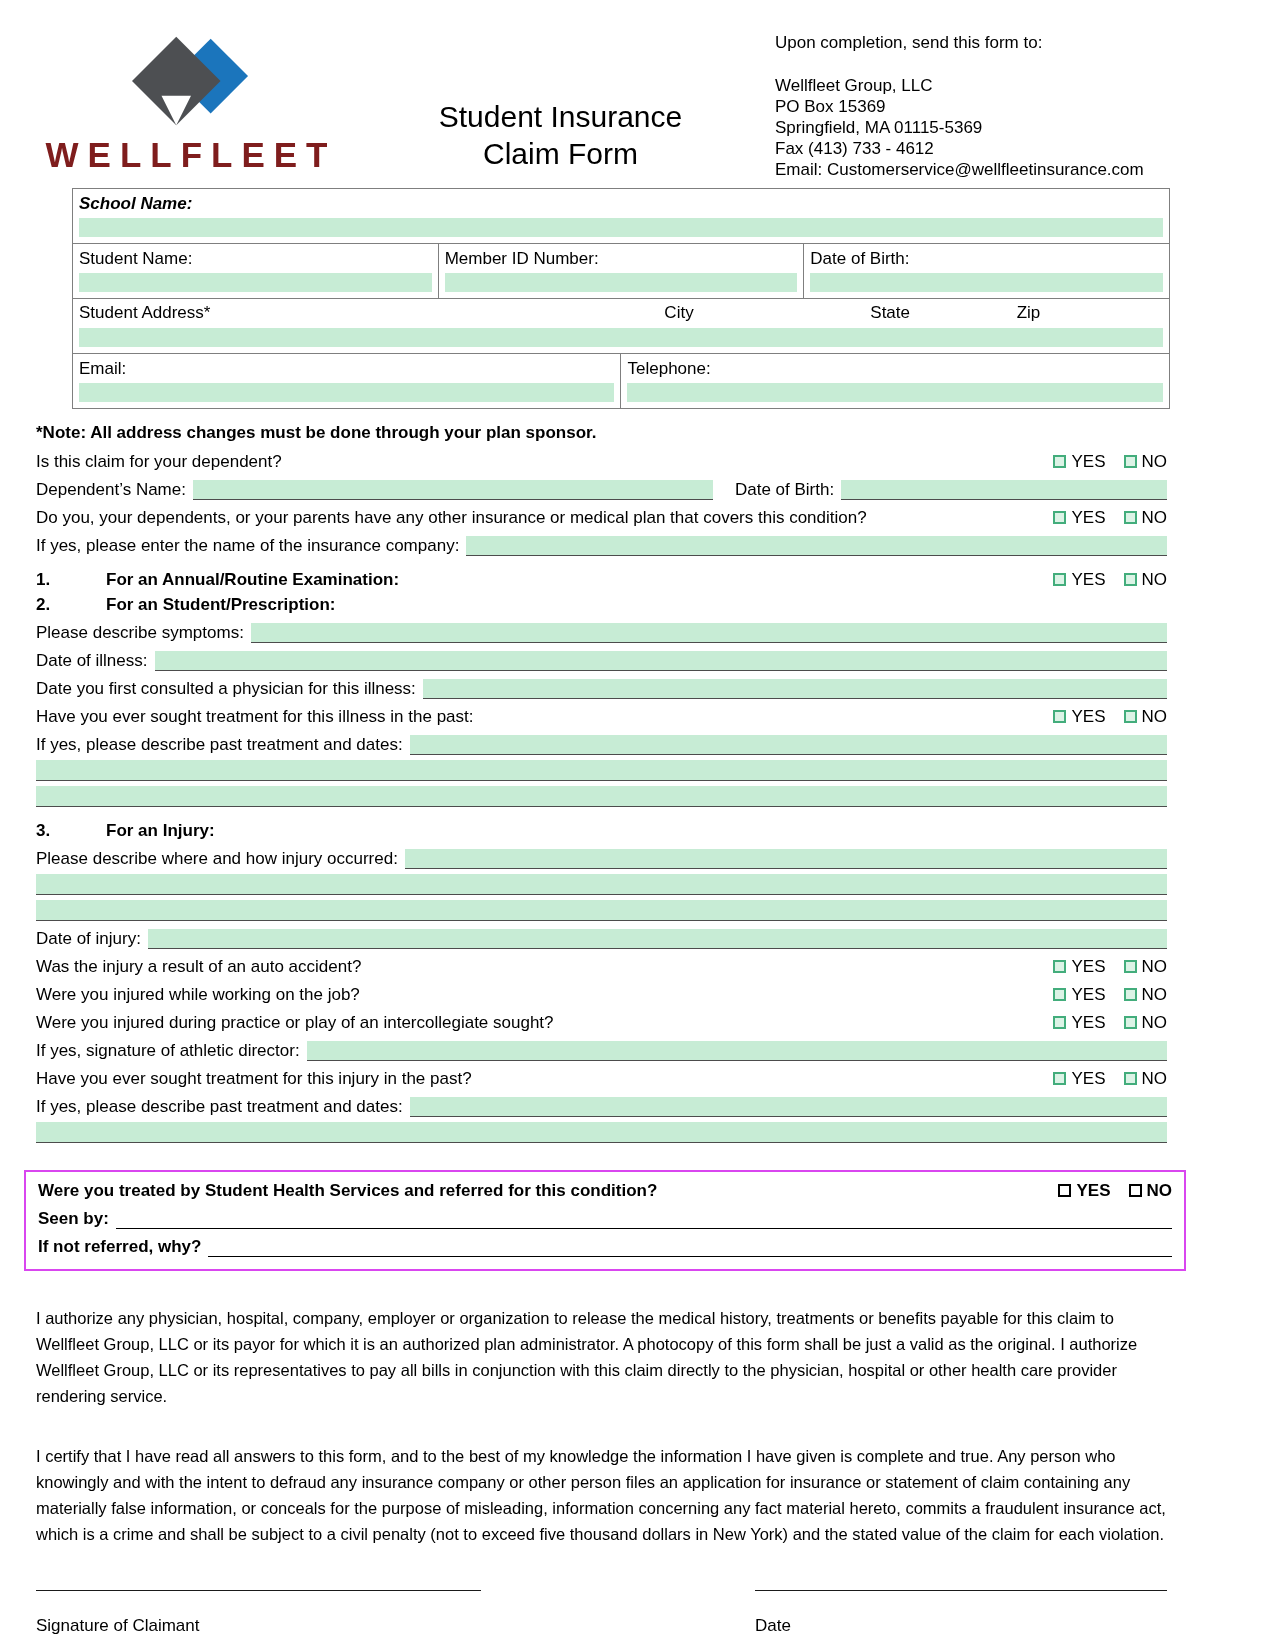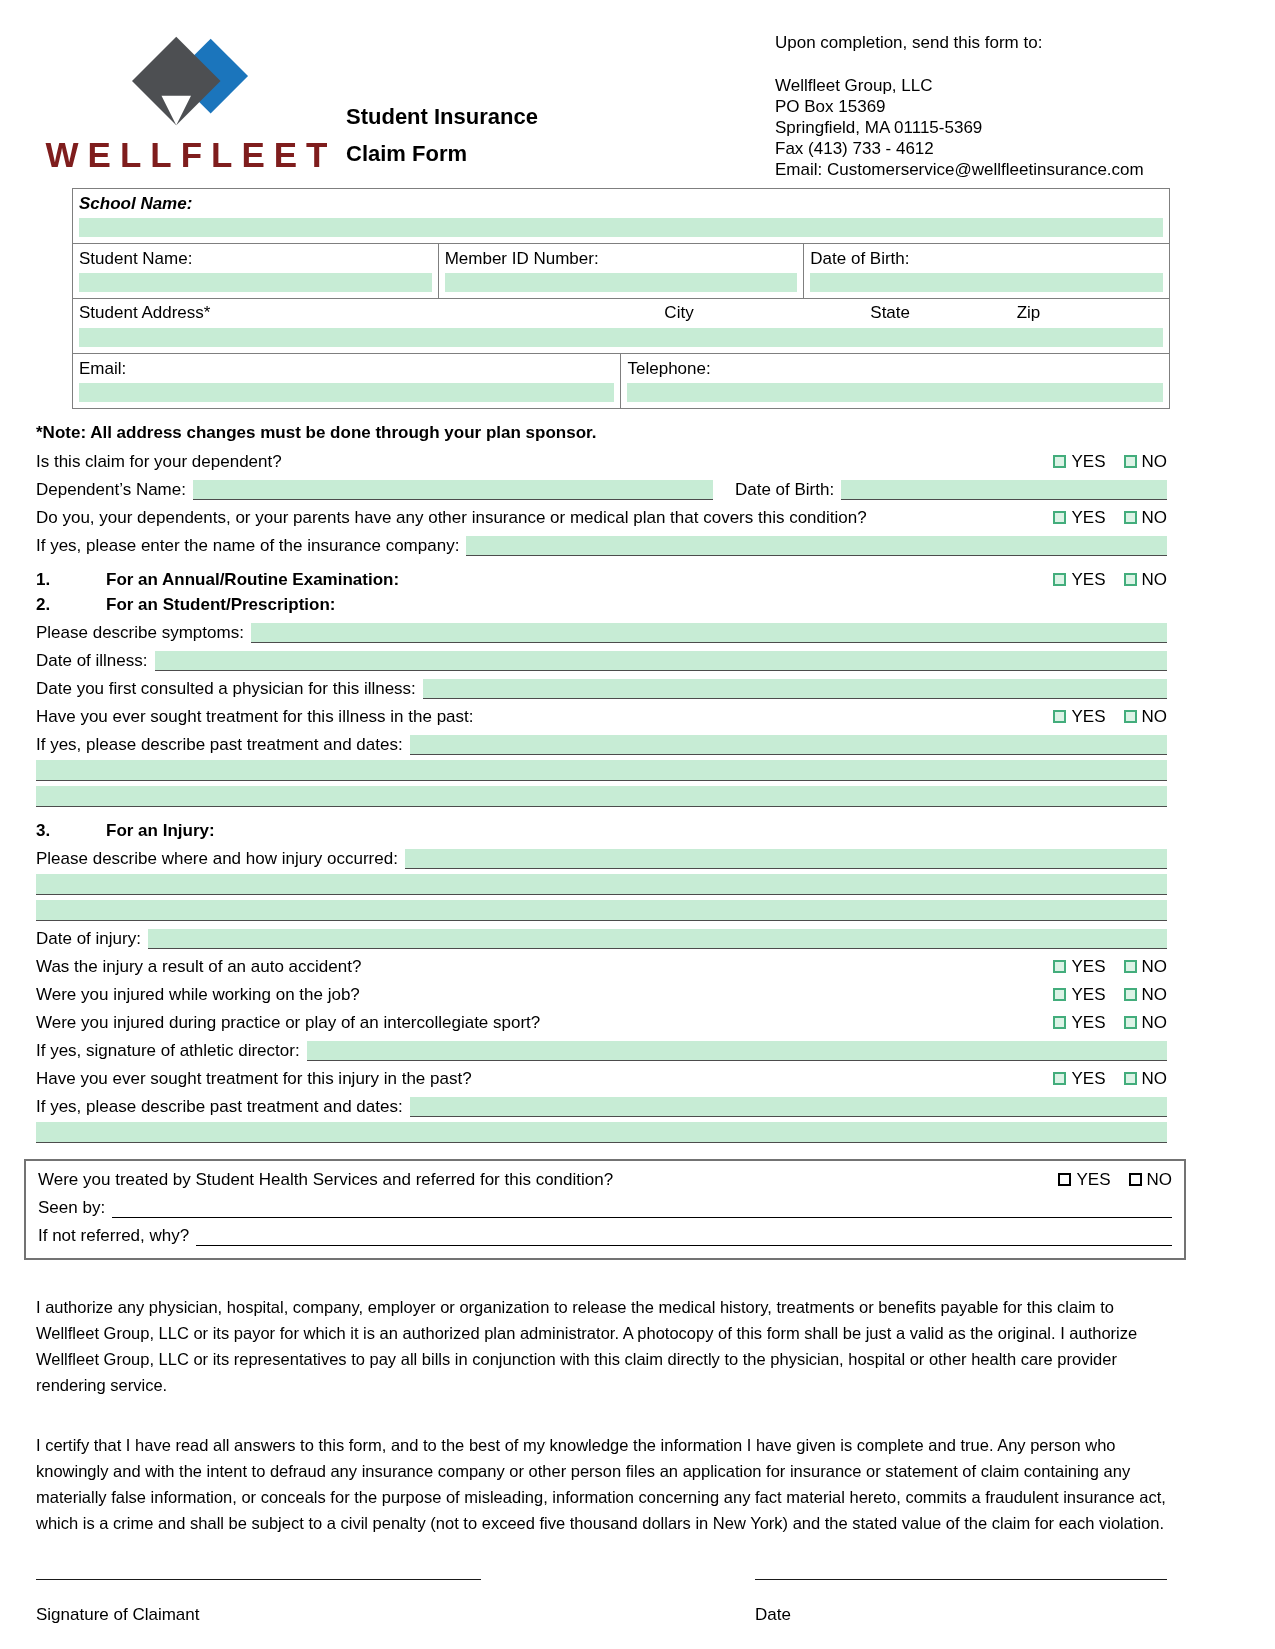--- a/index.html
+++ b/index.html
@@ -12,22 +12,22 @@
   .page { padding: 26px 108px 0 36px; }
 
   
   .header { display: flex; align-items: flex-start; }
   .logo-wrap { width: 310px; text-align: center; padding-top: 10px; }
   .brand {
     font-size: 35px; font-weight: 600; letter-spacing: 9px;
     color: #7f1d1d; margin-top: 2px; white-space: nowrap;
   }
   .title-wrap {
-    flex: 1; text-align: left; padding-top: 72px;
-    font-weight: bold; font-size: 22px; line-height: 37px;
+    flex: 1; text-align: center; padding-top: 72px;
+    font-weight: normal; font-size: 30px; line-height: 37px;
   }
   .sendto { width: 392px; font-size: 17px; line-height: 21px; padding-top: 6px; }
   .sendto .intro { margin-bottom: 22px; }
 
   
   .info-table {
     width: 1098px; margin-left: 36px; margin-top: 8px;
     border-collapse: collapse; table-layout: fixed;
   }
   .info-table td { border: 1px solid #7f7f7f; padding: 4px 6px 6px 6px; vertical-align: top; }
@@ -56,23 +56,24 @@
   .gf { flex: 1; height: 20px; background: #c7ecd5; border-bottom: 1.5px solid #4c4c4c; margin-left: 7px; }
   .gf.fixed-dep { flex: 0 0 520px; }
   .gline { height: 21px; background: #c7ecd5; border-bottom: 1.5px solid #4c4c4c; margin-top: 5px; }
 
   .sec { display: flex; align-items: center; margin-top: 13px; min-height: 21px; }
   .sec .num { width: 70px; font-weight: bold; }
   .sec .sec-title { font-weight: bold; flex: 1; }
 
   
   .shs-box {
-    border: 2px solid #737373; margin-top: 16px;
+    border: 2px solid #d946ef; margin-top: 27px;
     margin-left: -12px; margin-right: -19px;
     padding: 6px 12px 12px 12px;
+    font-weight: bold;
   }
   .uline { flex: 1; border-bottom: 1.5px solid #000; height: 17px; margin-left: 7px; }
 
   
   .legal { margin-top: 34px; font-size: 16.5px; line-height: 26px; }
   .legal + .legal { }
 
   
   .sig-row { display: flex; margin-top: 26px; }
   .sig-left { width: 445px; }
@@ -271,21 +272,21 @@
     <span class="yn">
       <span class="cb"></span>
       <span class="lab">YES</span>
       <span class="gap"></span>
       <span class="cb"></span>
       <span class="lab">NO</span>
     </span>
   </div>
 
   <div class="qrow">
-    <div class="q">Were you injured during practice or play of an intercollegiate sport?</div>
+    <div class="q">Were you injured during practice or play of an intercollegiate sought?</div>
     <span class="yn">
       <span class="cb"></span>
       <span class="lab">YES</span>
       <span class="gap"></span>
       <span class="cb"></span>
       <span class="lab">NO</span>
     </span>
   </div>
 
   <div class="frow">

